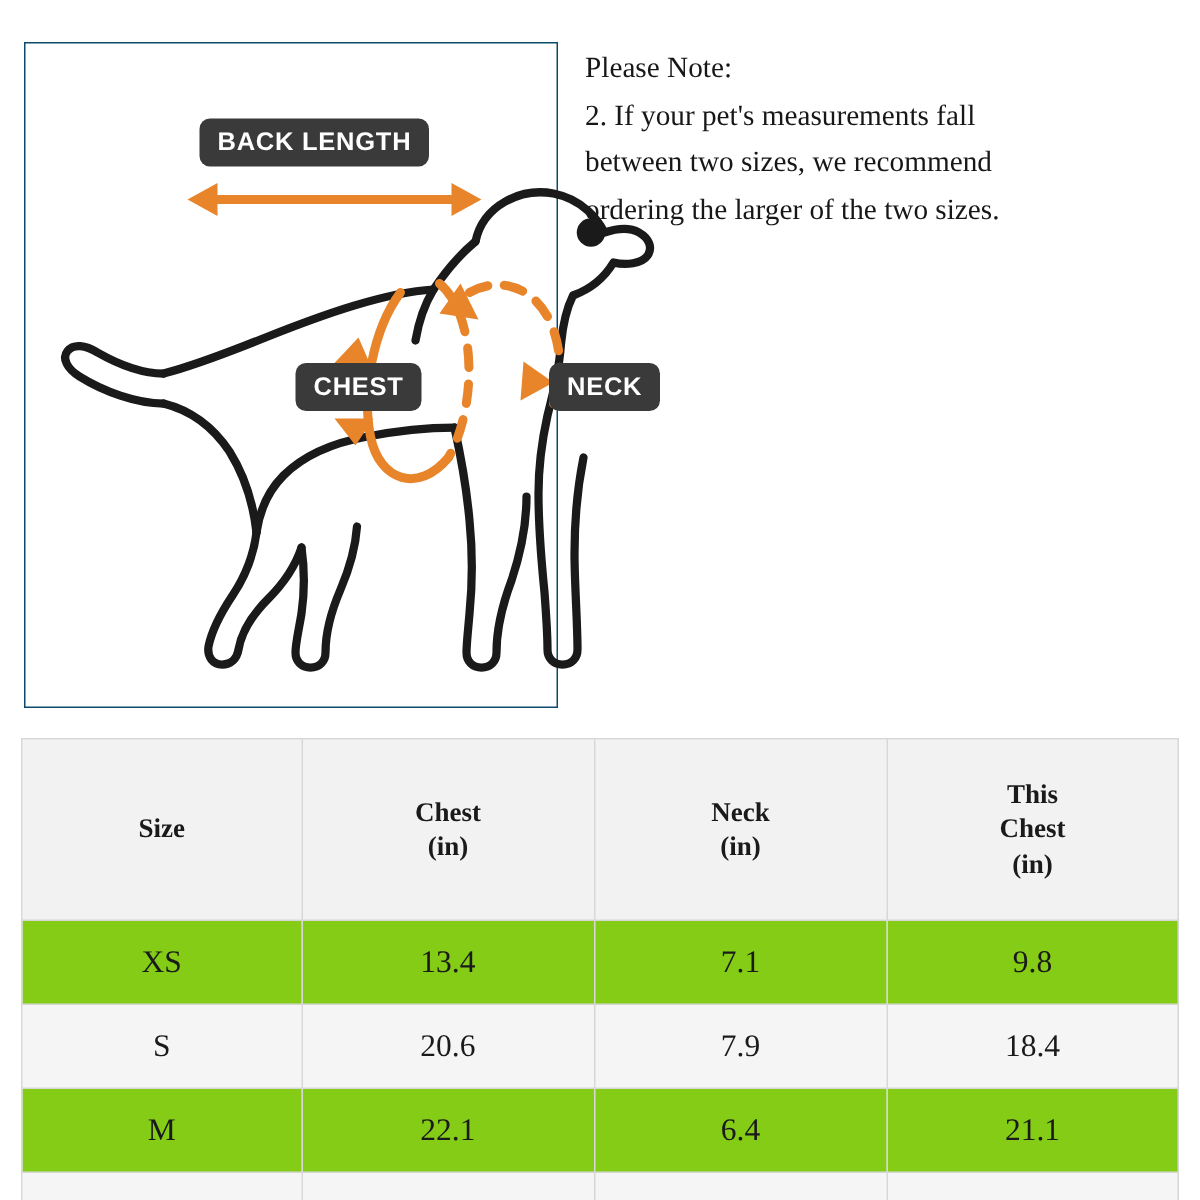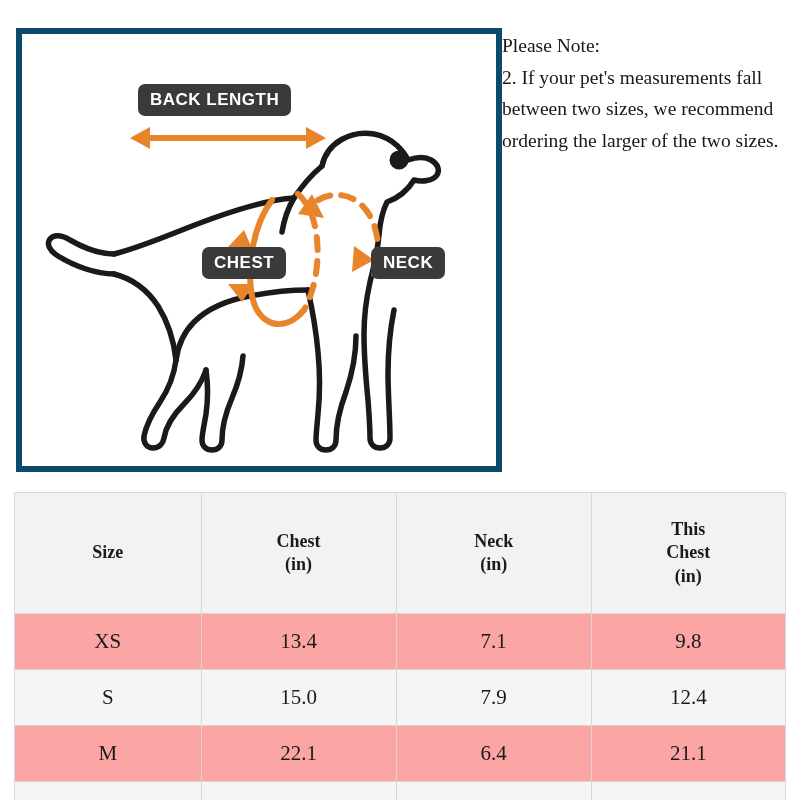--- a/index.html
+++ b/index.html
@@ -23,23 +23,23 @@
 
   
   .top {
     display: flex;
     align-items: flex-start;
     padding: 28px 14px 0 16px;
     box-sizing: border-box;
   }
   .diagram-box {
     position: relative;
-    width: 486px;
+    width: 356px;
     height: 444px;
-    border: 6px solid #0c4a6e;
+    border: 1px solid #0c4a6e;
     box-sizing: border-box;
     background: #ffffff;
     flex: 0 0 auto;
   }
   .diagram-box svg {
     position: absolute;
     left: 0;
     top: 0;
   }
   .lbl {
@@ -54,20 +54,21 @@
     border-radius: 7px;
     white-space: nowrap;
     line-height: 1;
   }
   .lbl-back  { left: 116px; top: 50px;  font-size: 17px; }
   .lbl-chest { left: 180px; top: 213px; }
   .lbl-neck  { left: 349px; top: 213px; }
 
   
   .notes {
+    margin-left: 18px;
     width: 318px;
     font-family: "Liberation Serif", serif;
     font-size: 19.5px;
     line-height: 1.62;
     color: #171717;
     padding-top: 2px;
   }
   .notes p {
     margin: 0;
   }
@@ -97,21 +98,21 @@
     line-height: 1.28;
     padding: 14px 4px;
     height: 92px;
     vertical-align: middle;
   }
   tbody td {
     font-size: 21px;
     padding: 0;
     height: 55px;
     vertical-align: middle;
-    background: #fca5a5;
+    background: #84cc16;
   }
   tbody tr.alt td {
     background: #f5f5f5;
   }
   col.c0 { width: 24.2%; }
   col.c1 { width: 25.3%; }
   col.c2 { width: 25.3%; }
   col.c3 { width: 25.2%; }
 </style>
 </head>
@@ -241,23 +242,23 @@
       </thead>
       <tbody>
         <tr>
           <td>XS</td>
           <td>13.4</td>
           <td>7.1</td>
           <td>9.8</td>
         </tr>
         <tr class="alt">
           <td>S</td>
-          <td>15.0</td>
+          <td>20.6</td>
           <td>7.9</td>
-          <td>12.4</td>
+          <td>18.4</td>
         </tr>
         <tr>
           <td>M</td>
           <td>22.1</td>
           <td>6.4</td>
           <td>21.1</td>
         </tr>
         <tr class="alt">
           <td>L</td>
           <td>18.9</td>

